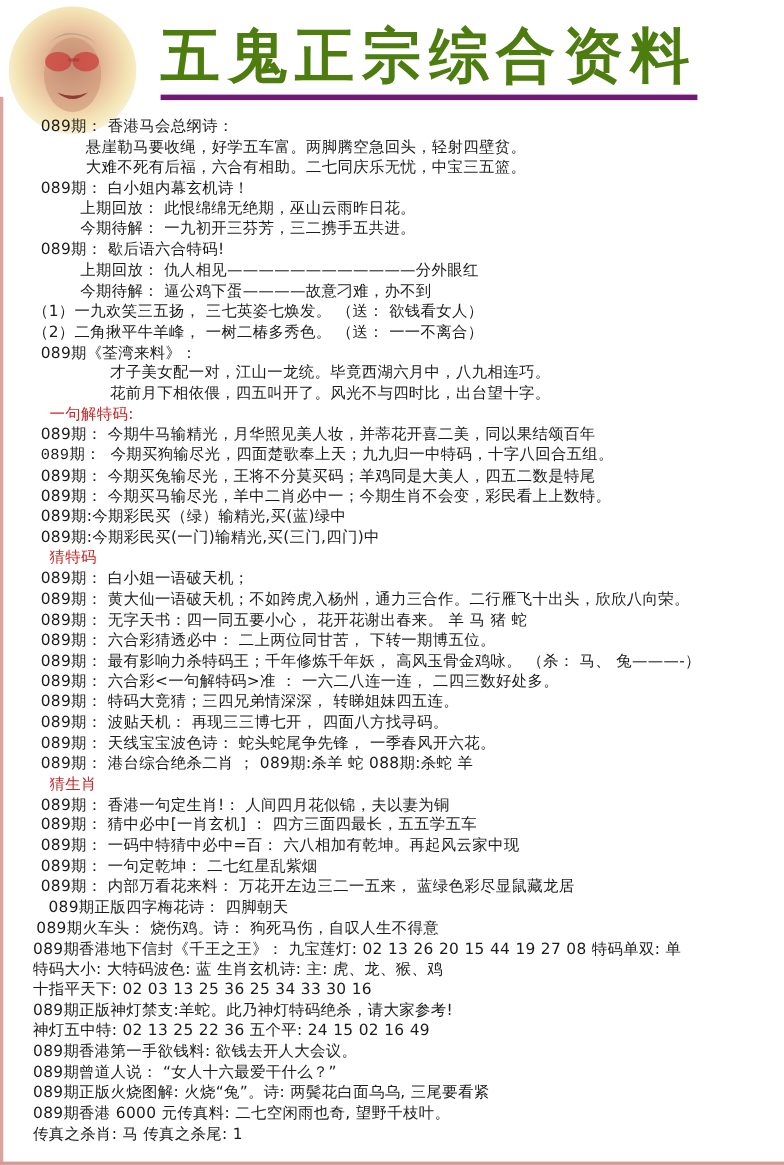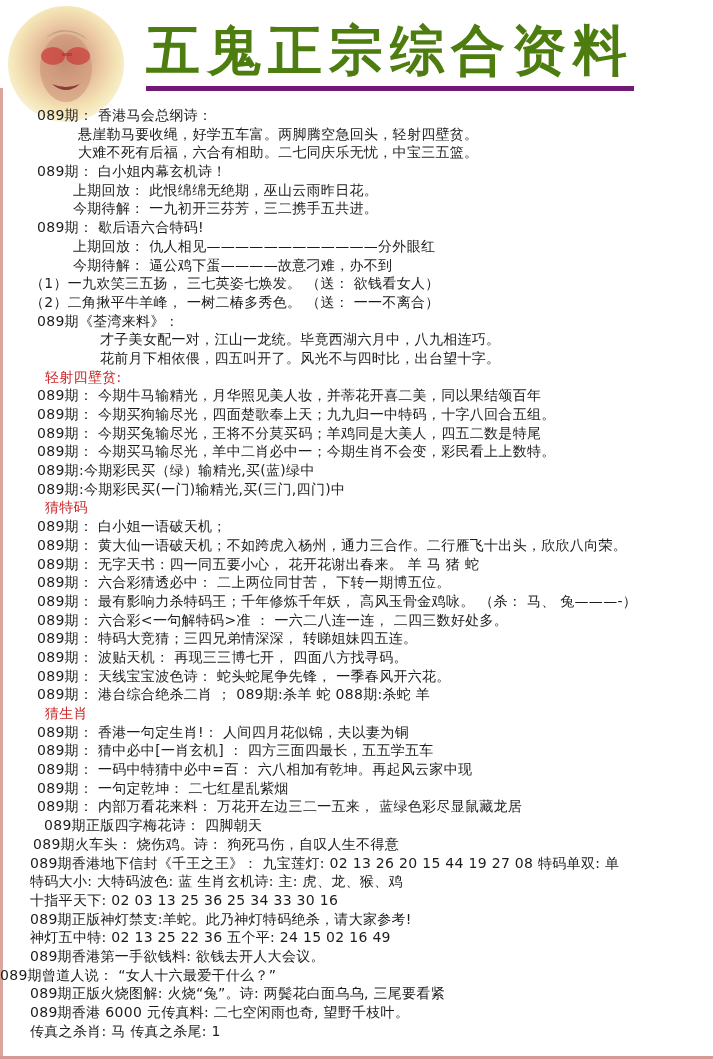--- a/index.html
+++ b/index.html
@@ -57,23 +57,23 @@
       <div class="line" style="padding-left: 73px;">上期回放： 此恨绵绵无绝期，巫山云雨昨日花。</div>
       <div class="line" style="padding-left: 73px;">今期待解： 一九初开三芬芳，三二携手五共进。</div>
       <div class="line" style="padding-left: 37px;">089期： 歇后语六合特码!</div>
       <div class="line" style="padding-left: 73px;">上期回放： 仇人相见————————————分外眼红</div>
       <div class="line" style="padding-left: 73px;">今期待解： 逼公鸡下蛋————故意刁难，办不到</div>
       <div class="line" style="padding-left: 30px;">（1）一九欢笑三五扬， 三七英姿七焕发。 （送： 欲钱看女人）</div>
       <div class="line" style="padding-left: 30px;">（2）二角揪平牛羊峰， 一树二椿多秀色。 （送： 一一不离合）</div>
       <div class="line" style="padding-left: 37px;">089期《荃湾来料》：</div>
       <div class="line" style="padding-left: 100px;">才子美女配一对，江山一龙统。毕竟西湖六月中，八九相连巧。</div>
       <div class="line" style="padding-left: 100px;">花前月下相依偎，四五叫开了。风光不与四时比，出台望十字。</div>
-      <div class="line red" style="padding-left: 45px;">轻射四壁贫:</div>
+      <div class="line red" style="padding-left: 45px;">一句解特码:</div>
       <div class="line" style="padding-left: 37px;">089期： 今期牛马输精光，月华照见美人妆，并蒂花开喜二美，同以果结颂百年</div>
-      <div class="line" style="padding-left: 37px;">089期： 今期买狗输尽光，四面楚歌奉上天；九九归一中特码，十字八回合五组。</div>
+      <div class="line" style="padding-left: 37px; font-family: Liberation Mono, monospace;">089期： 今期买狗输尽光，四面楚歌奉上天；九九归一中特码，十字八回合五组。</div>
       <div class="line" style="padding-left: 37px;">089期： 今期买兔输尽光，王将不分莫买码；羊鸡同是大美人，四五二数是特尾</div>
       <div class="line" style="padding-left: 37px;">089期： 今期买马输尽光，羊中二肖必中一；今期生肖不会变，彩民看上上数特。</div>
       <div class="line" style="padding-left: 37px;">089期:今期彩民买（绿）输精光,买(蓝)绿中</div>
       <div class="line" style="padding-left: 37px;">089期:今期彩民买(一门)输精光,买(三门,四门)中</div>
       <div class="line red" style="padding-left: 45px;">猜特码</div>
       <div class="line" style="padding-left: 37px;">089期： 白小姐一语破天机；</div>
       <div class="line" style="padding-left: 37px;">089期： 黄大仙一语破天机；不如跨虎入杨州，通力三合作。二行雁飞十出头，欣欣八向荣。</div>
       <div class="line" style="padding-left: 37px;">089期： 无字天书：四一同五要小心， 花开花谢出春来。 羊 马 猪 蛇</div>
       <div class="line" style="padding-left: 37px;">089期： 六合彩猜透必中： 二上两位同甘苦， 下转一期博五位。</div>
       <div class="line" style="padding-left: 37px;">089期： 最有影响力杀特码王；千年修炼千年妖， 高风玉骨金鸡咏。 （杀： 马、 兔———-）</div>
@@ -89,18 +89,18 @@
       <div class="line" style="padding-left: 37px;">089期： 一句定乾坤： 二七红星乱紫烟</div>
       <div class="line" style="padding-left: 37px;">089期： 内部万看花来料： 万花开左边三二一五来， 蓝绿色彩尽显鼠藏龙居</div>
       <div class="line" style="padding-left: 44px;">089期正版四字梅花诗： 四脚朝天</div>
       <div class="line" style="padding-left: 33px;">089期火车头： 烧伤鸡。诗： 狗死马伤，自叹人生不得意</div>
       <div class="line" style="padding-left: 30px;">089期香港地下信封《千王之王》： 九宝莲灯: 02 13 26 20 15 44 19 27 08 特码单双: 单</div>
       <div class="line" style="padding-left: 30px;">特码大小: 大特码波色: 蓝  生肖玄机诗:  主: 虎、龙、猴、鸡</div>
       <div class="line" style="padding-left: 30px;">十指平天下: 02 03 13 25 36 25 34 33 30 16</div>
       <div class="line" style="padding-left: 30px;">089期正版神灯禁支:羊蛇。此乃神灯特码绝杀，请大家参考!</div>
       <div class="line" style="padding-left: 30px;">神灯五中特: 02 13 25 22 36 五个平: 24 15 02 16 49</div>
       <div class="line" style="padding-left: 30px;">089期香港第一手欲钱料: 欲钱去开人大会议。</div>
-      <div class="line" style="">089期曾道人说： “女人十六最爱干什么？”</div>
+      <div class="line" style="padding-left: 30px;">089期曾道人说： “女人十六最爱干什么？”</div>
       <div class="line" style="padding-left: 30px;">089期正版火烧图解: 火烧“兔”。诗: 两鬓花白面乌乌, 三尾要看紧</div>
       <div class="line" style="padding-left: 30px;">089期香港 6000 元传真料: 二七空闲雨也奇, 望野千枝叶。</div>
       <div class="line" style="padding-left: 30px;">传真之杀肖: 马   传真之杀尾: 1</div>
     </div>
 </div>
 
 </body></html>

